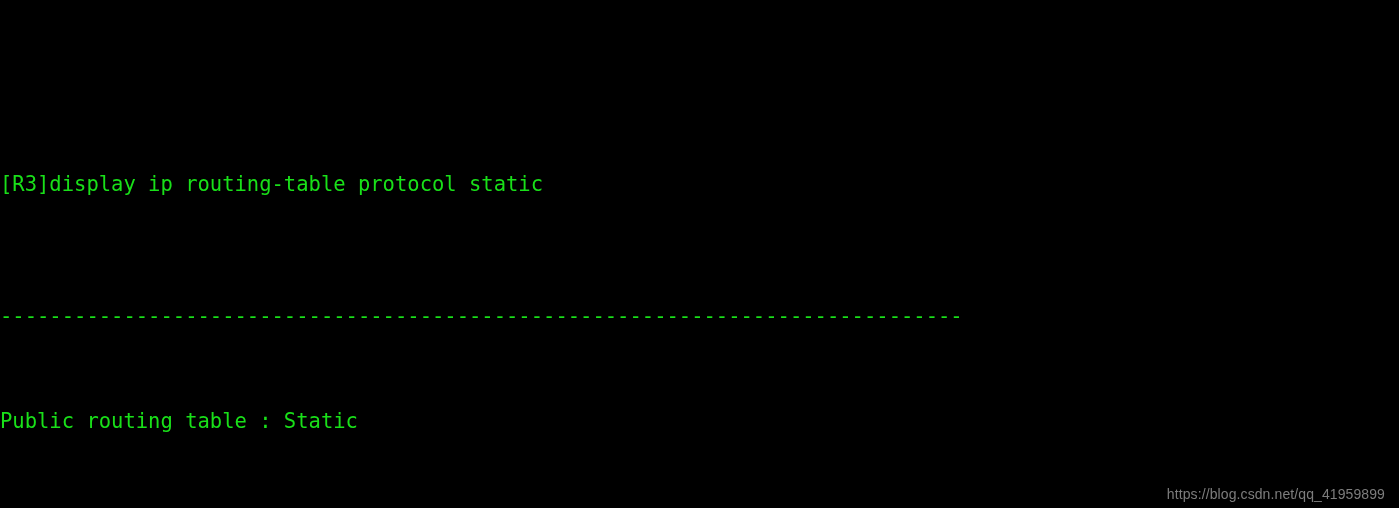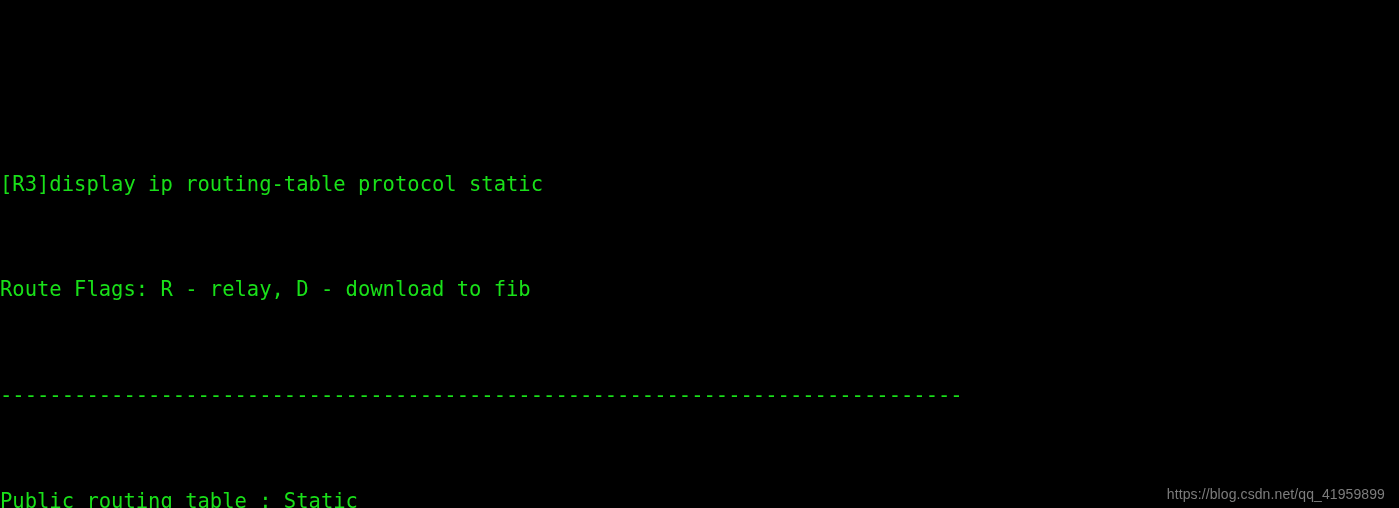--- a/index.html
+++ b/index.html
@@ -12,20 +12,21 @@
     position: relative;
     width: 1399px;
     height: 508px;
     background: #000000;
     overflow: hidden;
     font-family: "DejaVu Sans Mono", "Liberation Mono", monospace;
     font-size: 20.5px;
     line-height: 26.4px;
     letter-spacing: 0px;
     color: #19e019;
+    border-radius: 23px;
     -webkit-font-smoothing: none;
   }
   .screen {
     position: absolute;
     left: 0;
     top: -14px;
     width: 1399px;
     white-space: pre;
   }
   .line {
@@ -49,21 +50,20 @@
 </head>
 <body>
 
 <div id="terminal">
   <div class="screen">
 
     <span class="line"></span>
 
     <span class="line">[R3]display ip routing-table protocol static</span>
 
-    <span class="line">Route Flags: R - relay, D - download to fib</span>
 
     <span class="line">------------------------------------------------------------------------------</span>
 
     <span class="line">Public routing table : Static</span>
 
     
 
     
 
     

